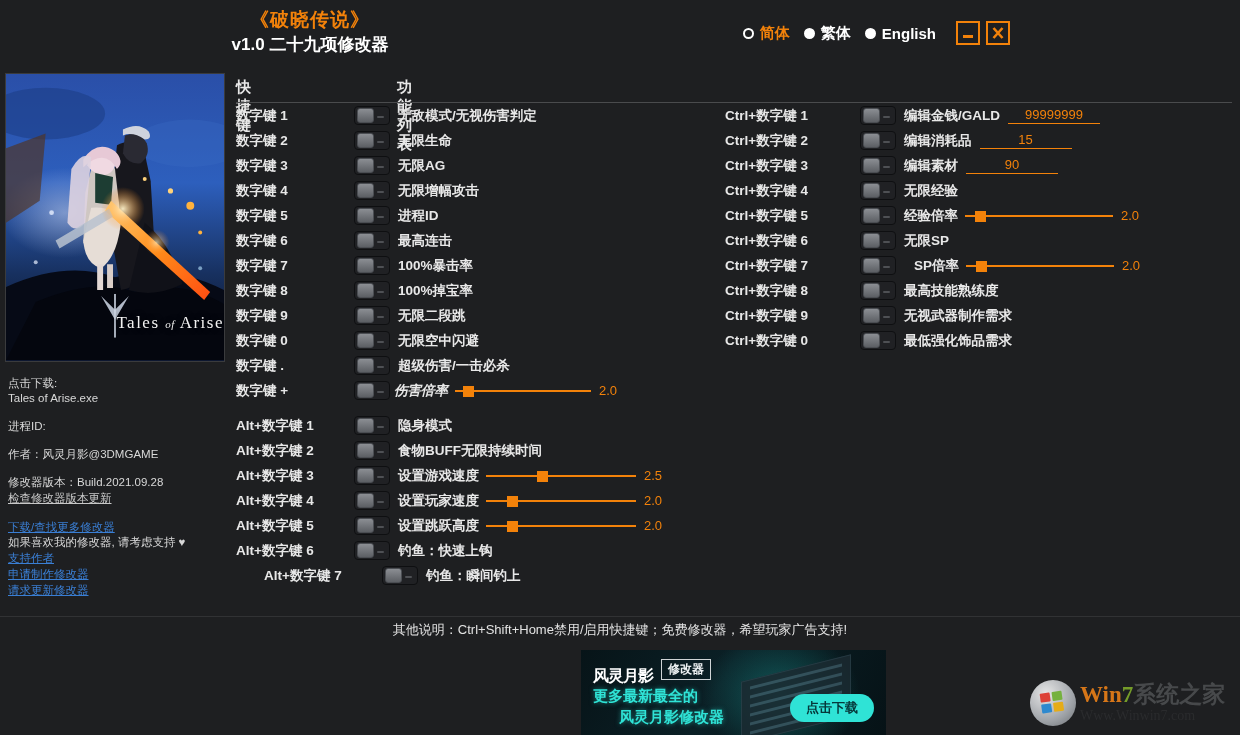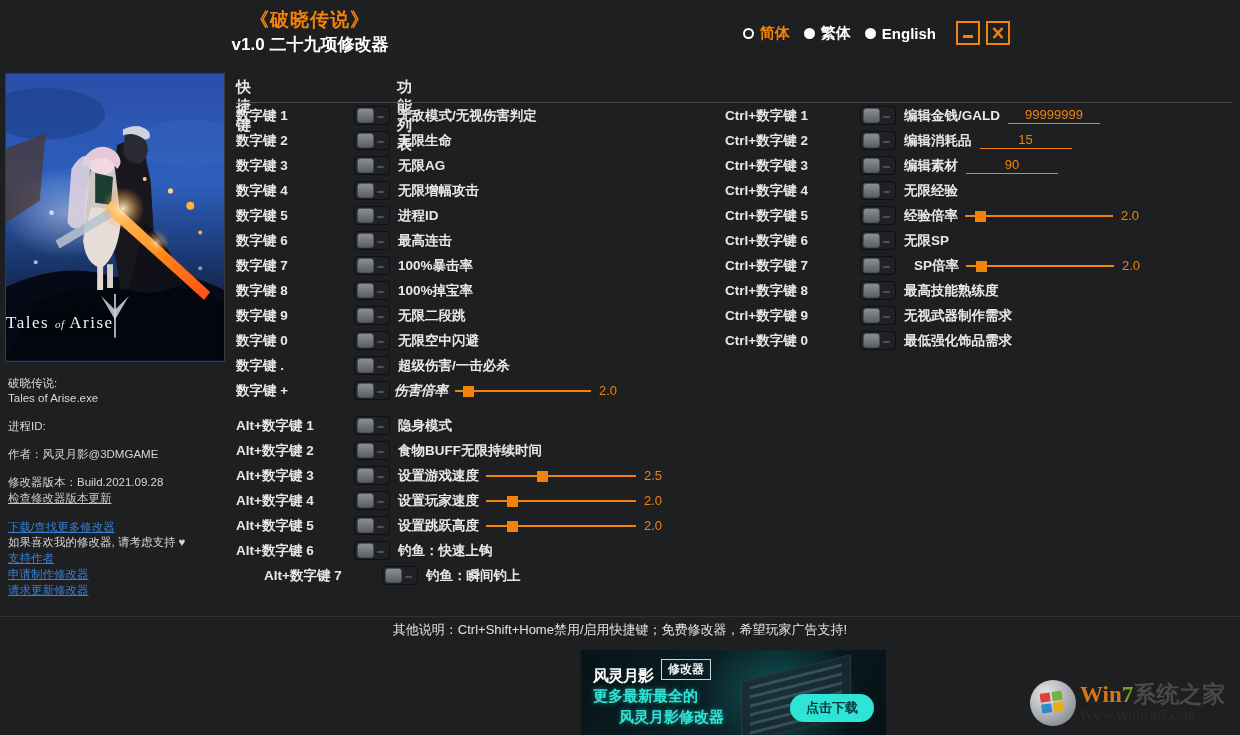--- a/index.html
+++ b/index.html
@@ -45,21 +45,21 @@
 
   
   #cover {
     position: absolute; left: 5px; top: 73px; width: 220px; height: 289px;
     border: 1px solid #3a3b3d; overflow: hidden;
     background: #0d1730;
   }
   #cover .art { position: absolute; inset: 0; }
   #cover-title {
     position: absolute; left: 0; right: 0; bottom: 28px;
-    text-align: left; color: #f2f2f2;
+    text-align: right; color: #f2f2f2;
     font-family: "Liberation Serif", "DejaVu Serif", serif;
     font-size: 17px; letter-spacing: 1.5px;
     text-shadow: 0 0 6px rgba(0,0,0,.9);
   }
   #cover-title .sm { font-size: 11px; font-style: italic; letter-spacing: .5px; }
 
   
   #sidebar { position: absolute; left: 8px; top: 376px; width: 215px; }
   .side-line { color: #d8d8d8; font-size: 11.5px; line-height: 15px; white-space: nowrap; }
   .side-gap { height: 13px; }
@@ -292,21 +292,21 @@
       <rect x="109" y="222" width="2" height="44" fill="#cfd8e6" opacity=".8"></rect>
     </svg>
     <div id="cover-title">
       <span>Tales</span>
       <span class="sm">of</span>
       <span>Arise</span>
     </div>
   </div>
 
   <div id="sidebar">
-    <div class="side-line">破晓传说:</div>
+    <div class="side-line">点击下载:</div>
     <div class="side-line">Tales of Arise.exe</div>
     <div class="side-gap"></div>
     <div class="side-line">进程ID:</div>
     <div class="side-gap"></div>
     <div class="side-line">作者：风灵月影@3DMGAME</div>
     <div class="side-gap"></div>
     <div class="side-line">修改器版本：Build.2021.09.28</div>
     <a class="side-link grey">检查修改器版本更新</a>
     <div class="side-gap"></div>
     <a class="side-link">下载/查找更多修改器</a>

